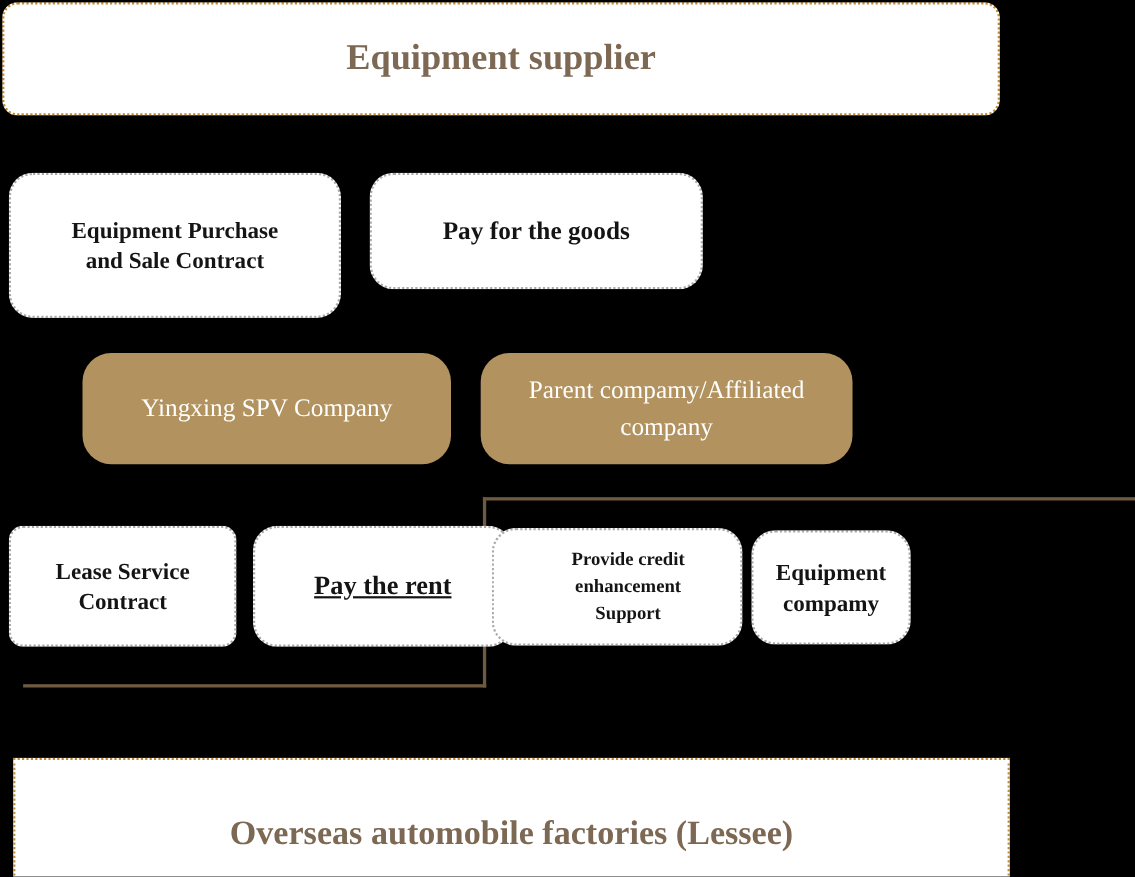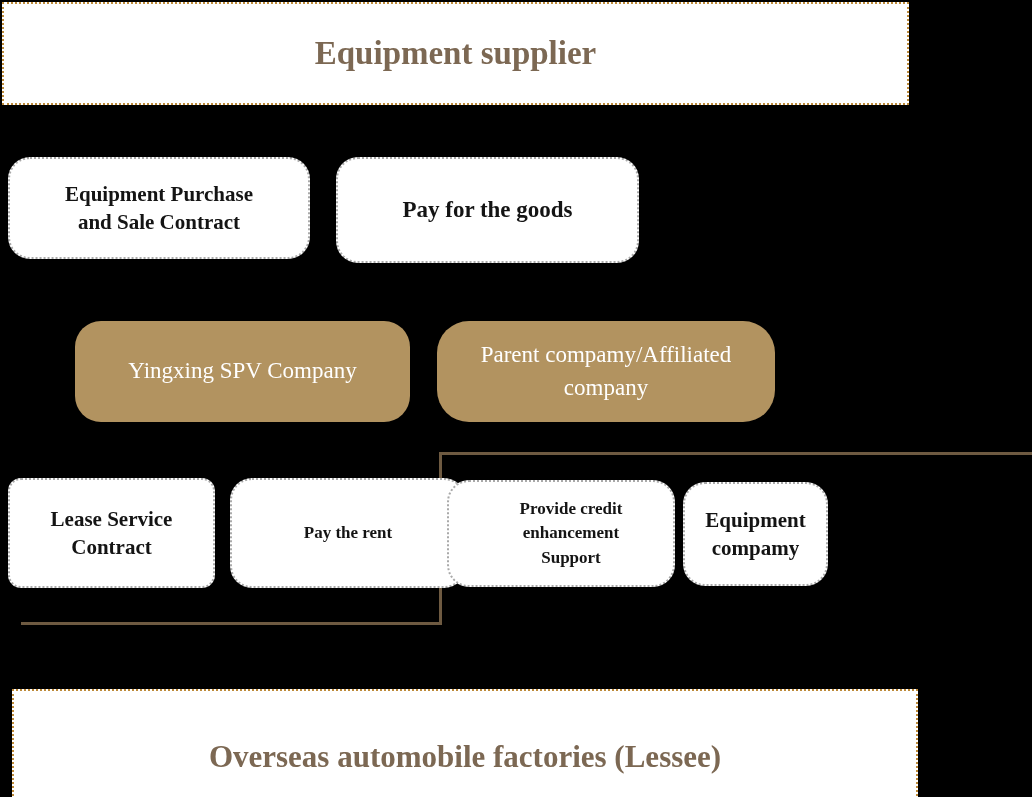--- a/index.html
+++ b/index.html
@@ -24,49 +24,49 @@
     text-align: center;
     white-space: pre-line;
   }
   
   .banner {
     background: #ffffff;
     border: 2px dotted #bd8a39;
     color: #7c6853;
     font-weight: bold;
   }
-  #supplier-box { left: 2px; top: 2px; width: 907px; height: 103px; font-size: 33px; }
+  #supplier-box { left: 2px; top: 2px; width: 907px; height: 103px; font-size: 33px; border-radius: 14px; }
   #lessee-box   { left: 12px; top: 689px; width: 906px; height: 135px; font-size: 31px; }
 
   
   .white-box {
     background: #ffffff;
     border: 2px dotted #a9a9a9;
     border-radius: 22px;
     color: #141414;
     font-weight: bold;
     line-height: 1.35;
   }
-  #purchase-box { left: 8px;   top: 157px; width: 302px; height: 102px; font-size: 21px; }
+  #purchase-box { left: 8px;   top: 157px; width: 302px; height: 132px; font-size: 21px; }
   #paygoods-box { left: 336px; top: 157px; width: 303px; height: 106px; font-size: 23px; }
   #lease-box    { left: 8px;   top: 478px; width: 207px; height: 110px; font-size: 21px; border-radius: 13px; }
-  #payrent-box  { left: 230px; top: 478px; width: 236px; height: 110px; font-size: 17px; }
+  #payrent-box  { left: 230px; top: 478px; width: 236px; height: 110px; font-size: 24px; text-decoration: underline; }
   #credit-box   { left: 447px; top: 480px; width: 228px; height: 107px; font-size: 17px; line-height: 1.45; padding-left: 20px; }
   #export-box   { left: 683px; top: 482px; width: 145px; height: 104px; font-size: 21px; }
 
   
   .brown-box {
     background: #b29360;
     border-radius: 26px;
     color: #ffffff;
     font-weight: normal;
     line-height: 1.4;
   }
   #spv-box    { left: 75px;  top: 321px; width: 335px; height: 101px; font-size: 23px; }
-  #parent-box { left: 437px; top: 321px; width: 338px; height: 101px; font-size: 23px; border-radius: 32px; }
+  #parent-box { left: 437px; top: 321px; width: 338px; height: 101px; font-size: 23px; }
 
   
   .connector {
     position: absolute;
     background: #6e5a41;
   }
   #connector-top      { left: 439px; top: 452px; width: 593px; height: 3px; }
   #connector-vertical { left: 439px; top: 452px; width: 3px;  height: 173px; }
   #connector-bottom   { left: 21px;  top: 622px; width: 421px; height: 3px; }
 </style>

